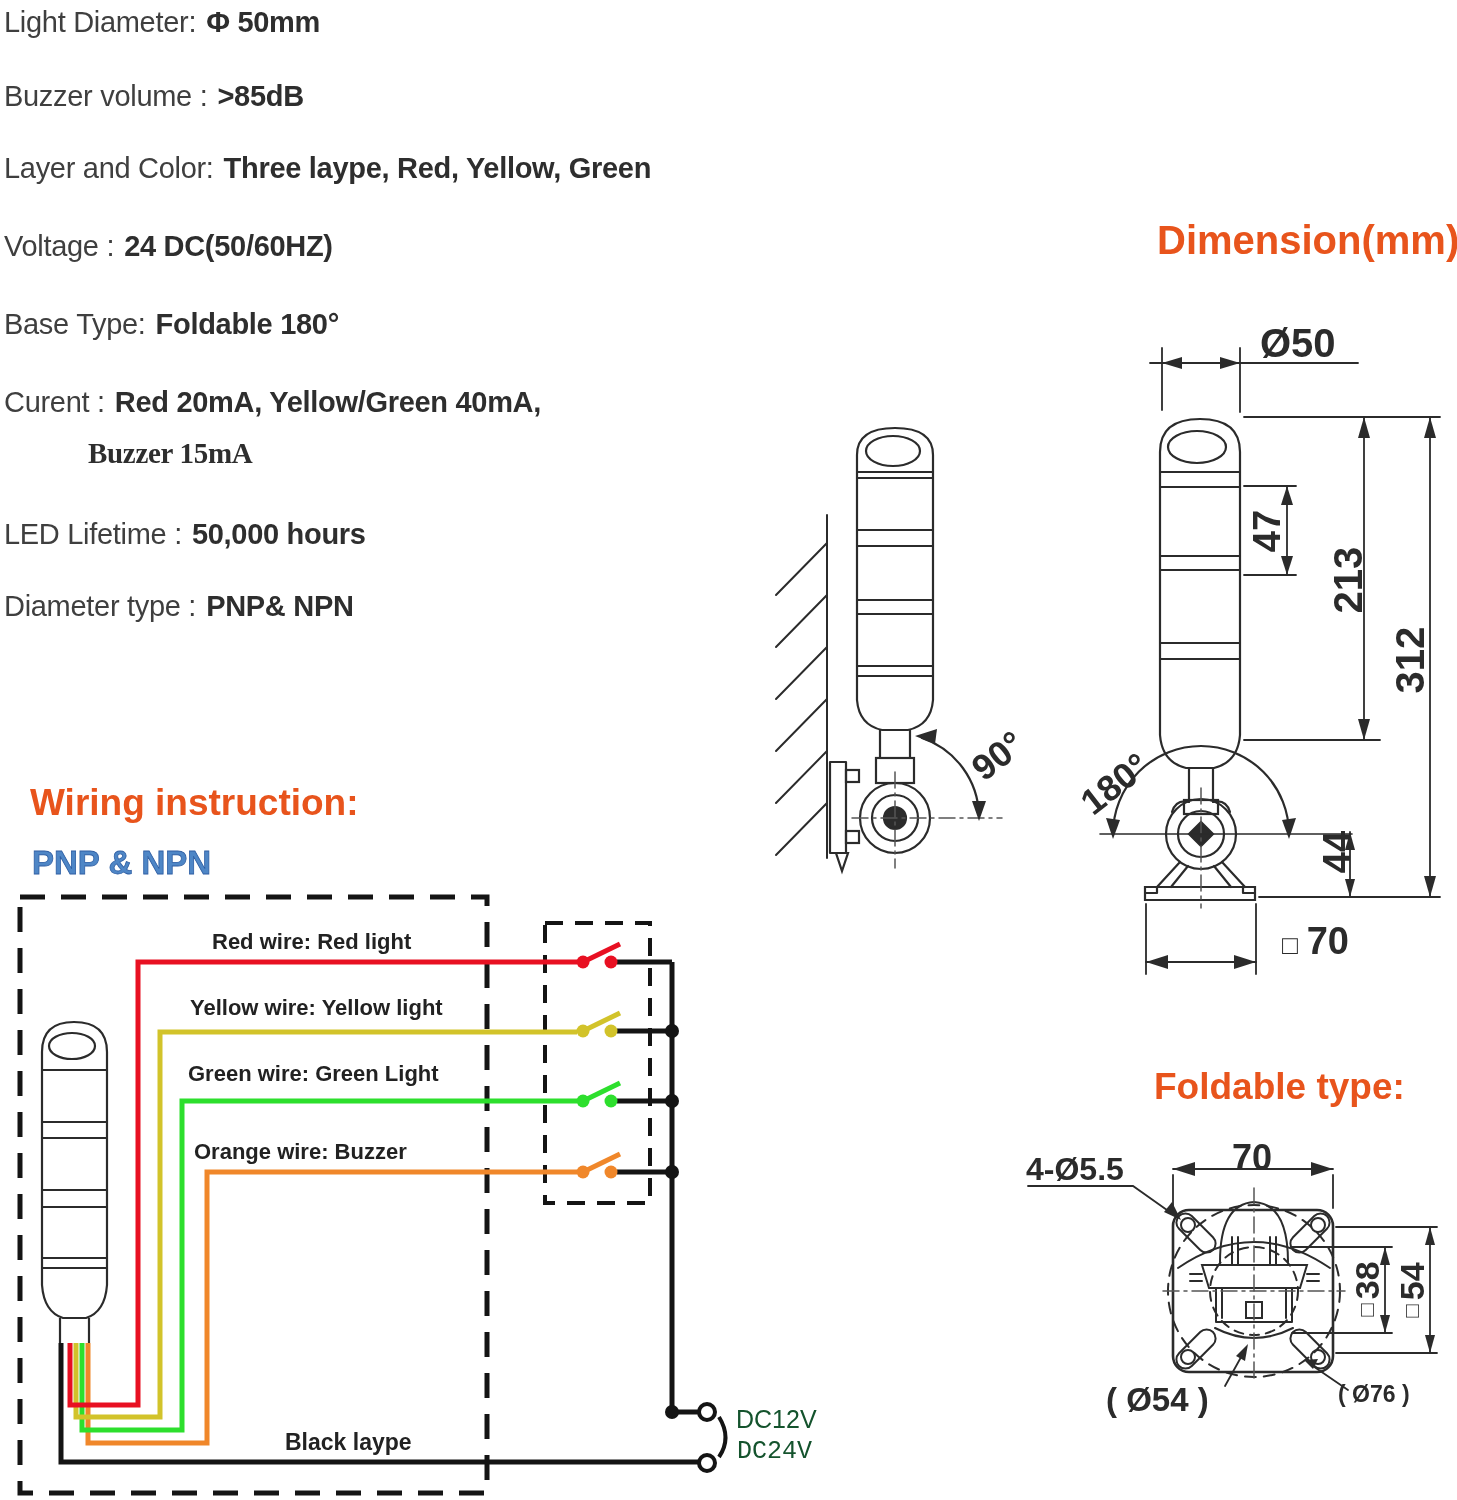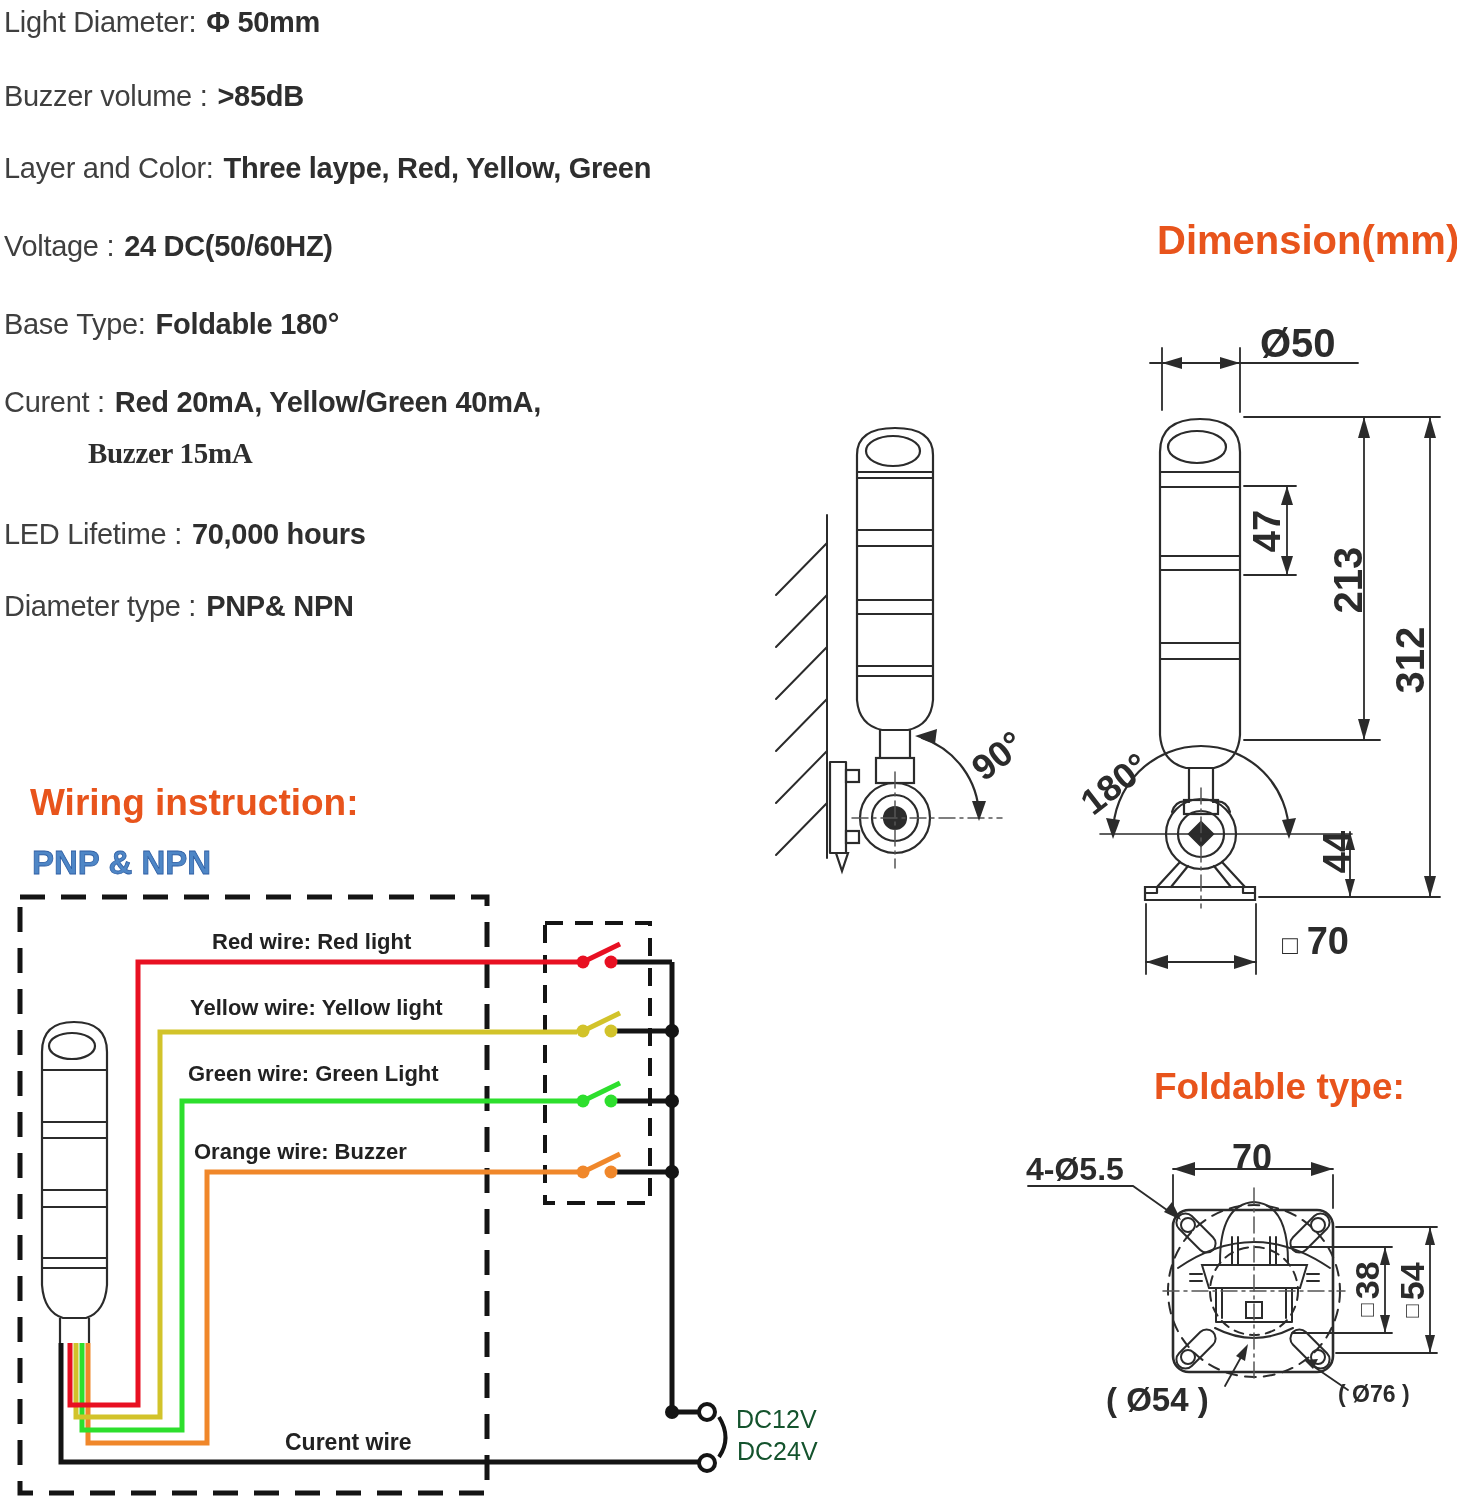--- a/index.html
+++ b/index.html
@@ -24,21 +24,21 @@
 
 <div id="page">
 
   <div class="spec-row" style="top:6px;"><span>Light Diameter:</span><span class="val">Φ 50mm</span></div>
   <div class="spec-row" style="top:80px;"><span>Buzzer volume :</span><span class="val">&gt;85dB</span></div>
   <div class="spec-row" style="top:152px;"><span>Layer and Color:</span><span class="val">Three laype, Red, Yellow, Green</span></div>
   <div class="spec-row" style="top:230px;"><span>Voltage :</span><span class="val">24 DC(50/60HZ)</span></div>
   <div class="spec-row" style="top:308px;"><span>Base Type:</span><span class="val">Foldable 180°</span></div>
   <div class="spec-row" style="top:386px;"><span>Curent :</span><span class="val">Red 20mA, Yellow/Green 40mA,</span></div>
   <div class="spec-row" style="top:437px;left:88px;font-family:Liberation Serif, serif;"><span class="val" style="margin-left:0;">Buzzer 15mA</span></div>
-  <div class="spec-row" style="top:518px;"><span>LED Lifetime :</span><span class="val">70,000 hours</span></div>
+  <div class="spec-row" style="top:518px;"><span>LED Lifetime :</span><span class="val">50,000 hours</span></div>
   <div class="spec-row" style="top:590px;"><span>Diameter type :</span><span class="val">PNP&amp; NPN</span></div>
 
   <div class="heading" style="left:1157px;top:218px;font-size:40px;">Dimension(mm):</div>
   <div class="heading" style="left:30px;top:782px;font-size:37px;">Wiring instruction:</div>
   <div class="sub-blue" style="left:32px;top:844px;font-size:33px;">PNP &amp; NPN</div>
   <div class="heading" style="left:1154px;top:1066px;font-size:37px;">Foldable type:</div>
 
   <svg style="left:755px;top:300px;" width="702" height="690" viewBox="755 300 702 690" fill="none" stroke="#2b2b2b" stroke-width="2.2" stroke-linecap="round">
 
     <g stroke-width="2">
@@ -210,23 +210,23 @@
       <circle cx="707" cy="1412" r="8" stroke-width="4" fill="#ffffff"></circle>
       <circle cx="707" cy="1463" r="8" stroke-width="4" fill="#ffffff"></circle>
       <path d="M719,1417 Q732,1438 719,1457" stroke-width="4"></path>
     </g>
   </svg>
 
   <div class="wire-label" style="left:212px;top:929px;">Red wire: Red light</div>
   <div class="wire-label" style="left:190px;top:995px;">Yellow wire: Yellow light</div>
   <div class="wire-label" style="left:188px;top:1061px;">Green wire: Green Light</div>
   <div class="wire-label" style="left:194px;top:1139px;">Orange wire: Buzzer</div>
-  <div class="wire-label" style="left:285px;top:1429px;font-size:23px;">Curent wire</div>
+  <div class="wire-label" style="left:285px;top:1429px;font-size:23px;">Black laype</div>
   <div class="dc-label" style="left:736px;top:1405px;">DC12V</div>
-  <div class="dc-label" style="left:737px;top:1437px;">DC24V</div>
+  <div class="dc-label" style="left:737px;top:1437px;font-family:Liberation Mono, monospace;">DC24V</div>
 
   <svg style="left:1010px;top:1140px;" width="447" height="340" viewBox="1010 1140 447 340" fill="none" stroke="#2b2b2b" stroke-width="2.2" stroke-linecap="round">
 
     <g stroke-width="1.8">
       <path d="M1173,1175 V1208 M1333,1175 V1208"></path>
       <path d="M1173,1169 H1333"></path>
       <polygon points="1173,1169 1195,1162 1195,1176" fill="#2b2b2b" stroke="none"></polygon>
       <polygon points="1333,1169 1311,1162 1311,1176" fill="#2b2b2b" stroke="none"></polygon>
     </g>
 

